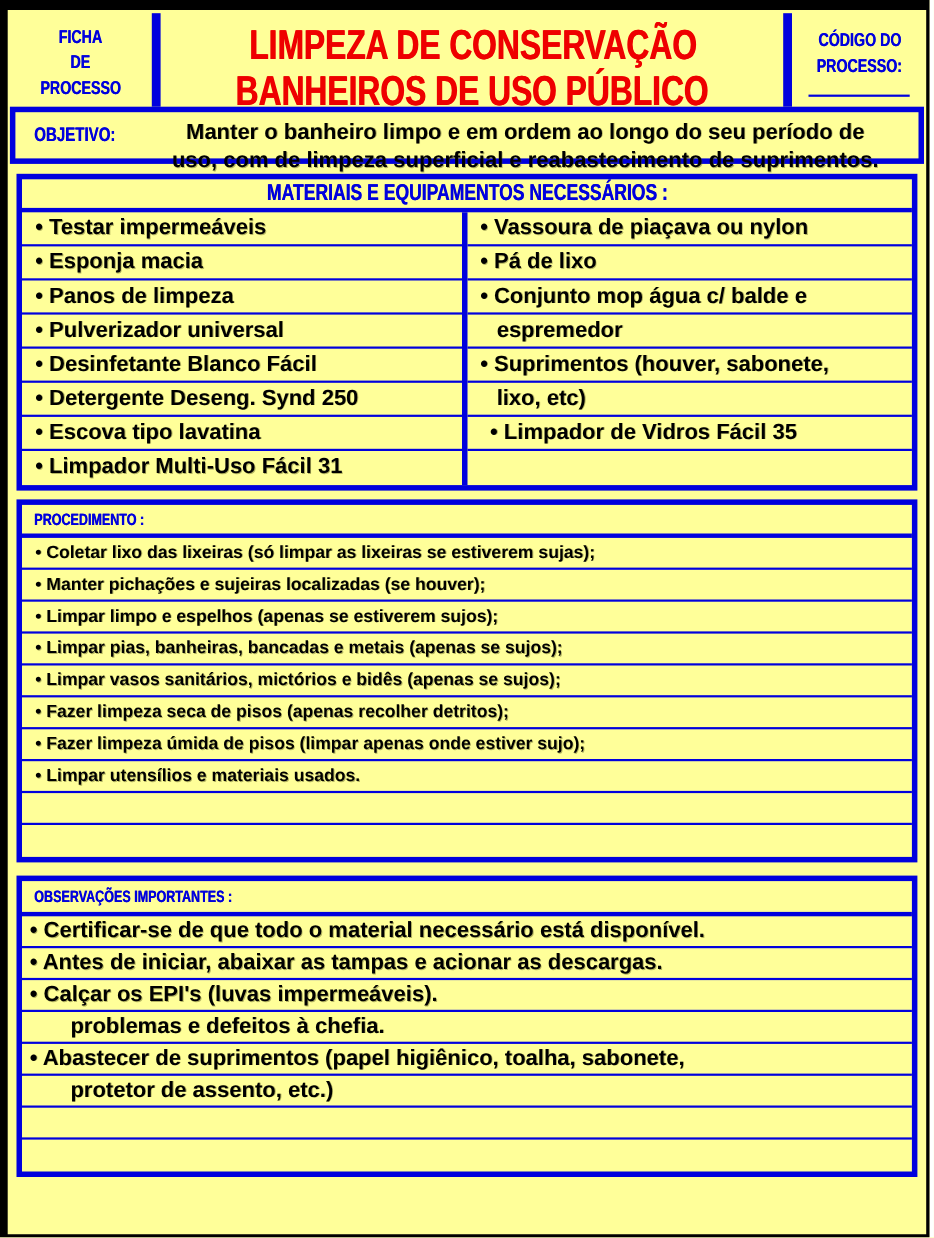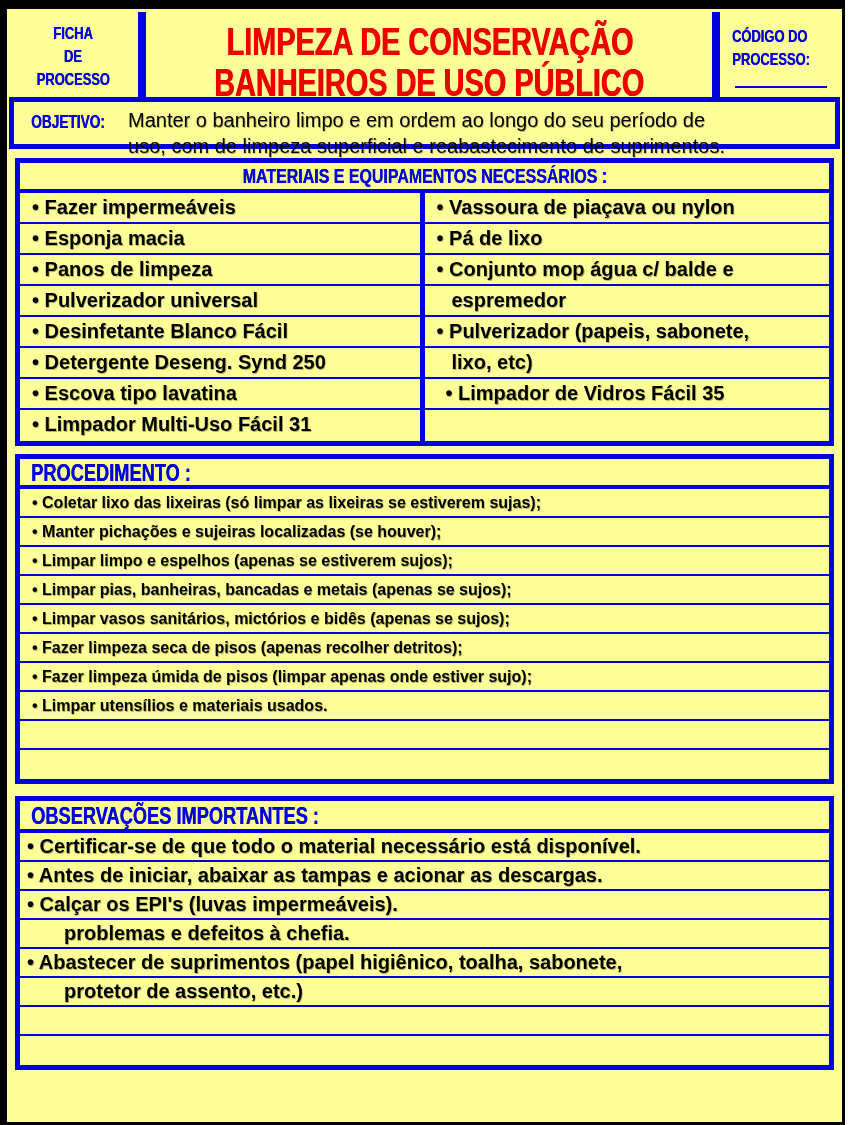--- a/index.html
+++ b/index.html
@@ -31,37 +31,37 @@
   .heavy{text-shadow:0.8px 0.5px 0 rgba(70,70,15,0.4);}
 
   
   .header{display:flex;height:88px;}
   .h-left{width:176px;text-align:center;padding-top:13px;}
   .h-left .hl-line{font-size:17px;font-weight:bold;color:var(--blue);line-height:23px;}
   .vbar{width:8px;background:var(--blue);margin-top:3px;height:85px;flex:0 0 auto;}
   .h-title{flex:1;text-align:center;color:var(--red);padding-top:13px;}
   .h-title .t-line{font-size:38px;font-weight:bold;line-height:41px;}
   .h-title .t-line .cnd-c{text-shadow:0.9px 0 0 currentColor;}
-  .h-right{width:163px;text-align:left;padding-top:16px;}
+  .h-right{width:163px;text-align:center;padding-top:16px;}
   .h-right .hr-line{font-size:17px;font-weight:bold;color:var(--blue);line-height:23px;}
   .code-line{width:92px;height:2px;background:var(--blue);margin:15px auto 0;}
 
   
   .objetivo{
     margin:0 2px;height:52px;border:5px solid var(--blue);
     display:flex;padding:5px 8px 0 17px;background:var(--yellow);
   }
   .obj-label{font-size:18px;font-weight:bold;color:var(--blue);margin-top:5px;flex:0 0 auto;}
-  .obj-text{flex:1;font-size:20px;font-weight:normal;color:var(--black);line-height:26px;}
+  .obj-text{flex:1;text-align:center;font-size:20px;font-weight:bold;color:var(--black);line-height:26px;}
 
   
   .section{margin:0 8px;border:5px solid var(--blue);background:var(--yellow);}
   .sec-title{border-bottom:4px solid var(--blue);color:var(--blue);font-weight:bold;}
   .sec-title.center{height:30px;line-height:26px;text-align:center;font-size:21px;}
-  .sec-title.left{height:30px;line-height:28px;font-size:24px;padding-left:11px;}
+  .sec-title.left{height:30px;line-height:28px;font-size:15px;padding-left:11px;}
   .sec-title.tall{height:32px;line-height:30px;}
 
   
   .mat-grid{display:flex;}
   .mat-col{width:50%;}
   .mat-col.left{border-right:5px solid var(--blue);}
   .mat-row{height:31px;line-height:29px;border-bottom:2px solid var(--blue);
            font-size:20px;font-weight:bold;color:var(--black);
            padding-left:12px;white-space:nowrap;overflow:hidden;}
   .mat-row:last-child{border-bottom:none;}
@@ -120,35 +120,35 @@
       <div>uso, com de limpeza superficial e reabastecimento de suprimentos.</div>
     </div>
   </div>
 
   <div class="gap10"></div>
 
   <div class="section">
     <div class="sec-title center"><span class="cnd-c">MATERIAIS E EQUIPAMENTOS NECESSÁRIOS :</span></div>
     <div class="mat-grid">
       <div class="mat-col left">
-        <div class="mat-row heavy">• Fazer impermeáveis</div>
+        <div class="mat-row heavy">• Testar impermeáveis</div>
         <div class="mat-row heavy">• Esponja macia</div>
         <div class="mat-row heavy">• Panos de limpeza</div>
         <div class="mat-row heavy">• Pulverizador universal</div>
         <div class="mat-row heavy">• Desinfetante Blanco Fácil</div>
         <div class="mat-row heavy">• Detergente Deseng. Synd 250</div>
         <div class="mat-row heavy">• Escova tipo lavatina</div>
         <div class="mat-row heavy">• Limpador Multi-Uso Fácil 31</div>
       </div>
       <div class="mat-col">
         <div class="mat-row heavy">• Vassoura de piaçava ou nylon</div>
         <div class="mat-row heavy">• Pá de lixo</div>
         <div class="mat-row heavy">• Conjunto mop água c/ balde e</div>
         <div class="mat-row heavy cont">espremedor</div>
-        <div class="mat-row heavy">• Pulverizador (papeis, sabonete,</div>
+        <div class="mat-row heavy">• Suprimentos (houver, sabonete,</div>
         <div class="mat-row heavy cont">lixo, etc)</div>
         <div class="mat-row heavy shift">• Limpador de Vidros Fácil 35</div>
         <div class="mat-row heavy"></div>
       </div>
     </div>
   </div>
 
   <div class="gap8"></div>
 
   <div class="section">

